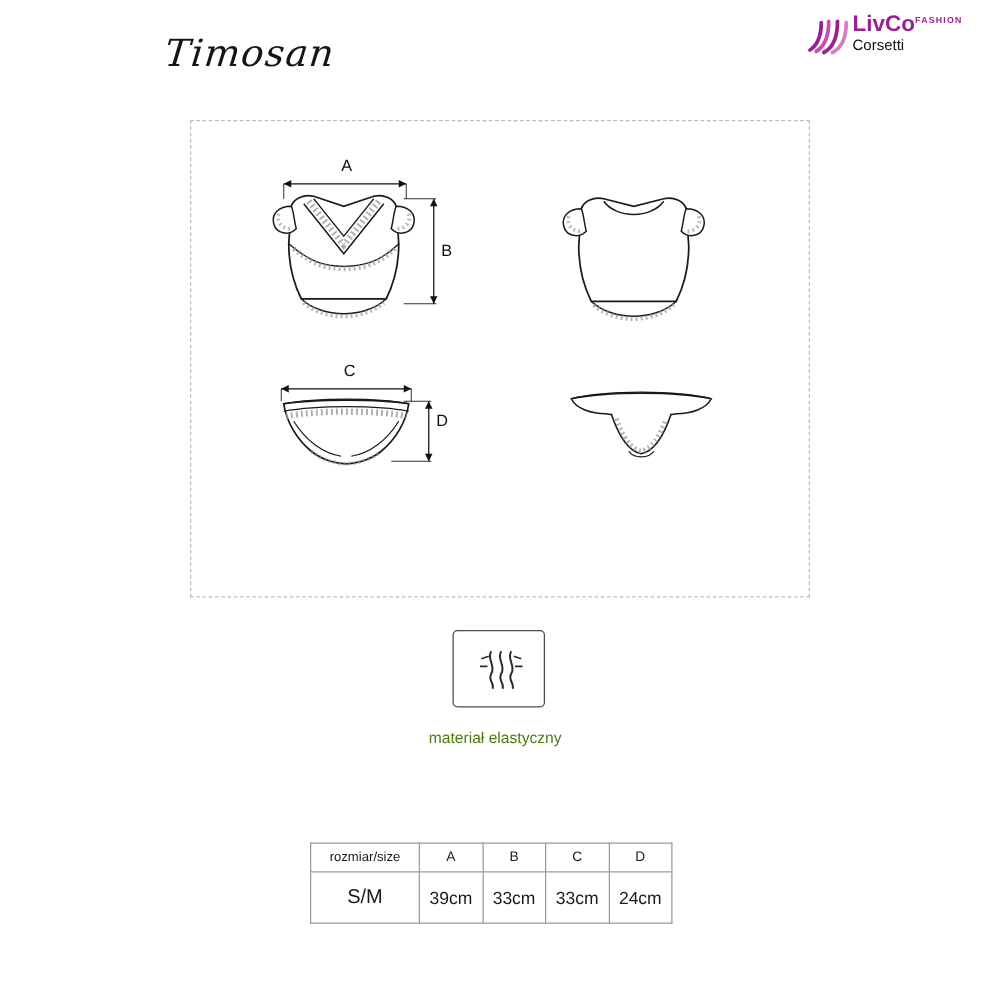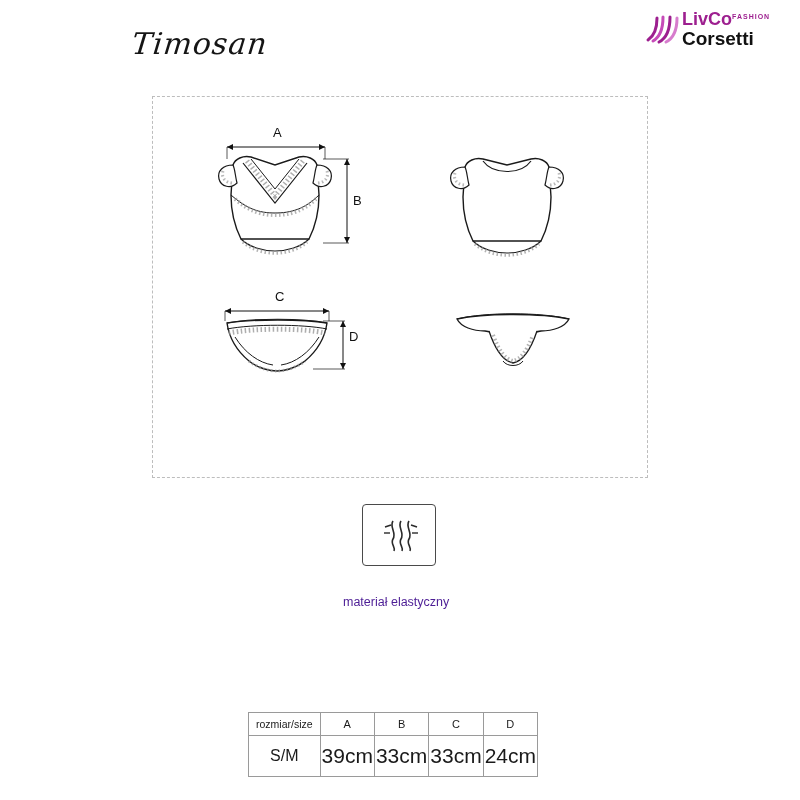--- a/index.html
+++ b/index.html
@@ -56,22 +56,22 @@
     letter-spacing: 0px;
   }
   .brand-fashion {
     font-size: 7px;
     font-weight: bold;
     color: #9d1f8f;
     letter-spacing: 1px;
     vertical-align: super;
   }
   .brand-line2 {
-    font-size: 19px;
-    font-weight: bold;
+    font-size: 12px;
+    font-weight: normal;
     color: #111111;
     letter-spacing: 0px;
     margin-top: 1px;
   }
 
   
   .illustration-frame {
     position: absolute;
     left: 152px;
     top: 96px;
@@ -92,32 +92,32 @@
     top: 504px;
     width: 74px;
     height: 62px;
     border: 1px solid #4a4a4a;
     border-radius: 4px;
     box-sizing: border-box;
   }
   .material-caption {
     position: absolute;
     left: 343px;
-    top: 595px;
+    top: 583px;
     width: 220px;
     font-size: 12.5px;
     line-height: 15px;
-    color: #4c1d95;
+    color: #4d7c0f;
   }
 
   
   .size-table {
     position: absolute;
     left: 248px;
-    top: 712px;
+    top: 674px;
     width: 290px;
     border-collapse: collapse;
     font-size: 14px;
   }
   .size-table td, .size-table th {
     border: 1px solid #9a9a9a;
     text-align: center;
     font-weight: normal;
     color: #1a1a1a;
   }
@@ -125,21 +125,21 @@
     height: 22px;
     font-size: 11px;
     padding: 0 4px;
   }
   .size-table thead th.hdr-label {
     font-size: 10.5px;
     width: 78px;
   }
   .size-table tbody td {
     height: 38px;
-    font-size: 21px;
+    font-size: 14px;
   }
   .size-table tbody td.row-label {
     font-size: 16px;
   }
 
   svg { display: block; }
 </style>
 </head>
 <body>
 

